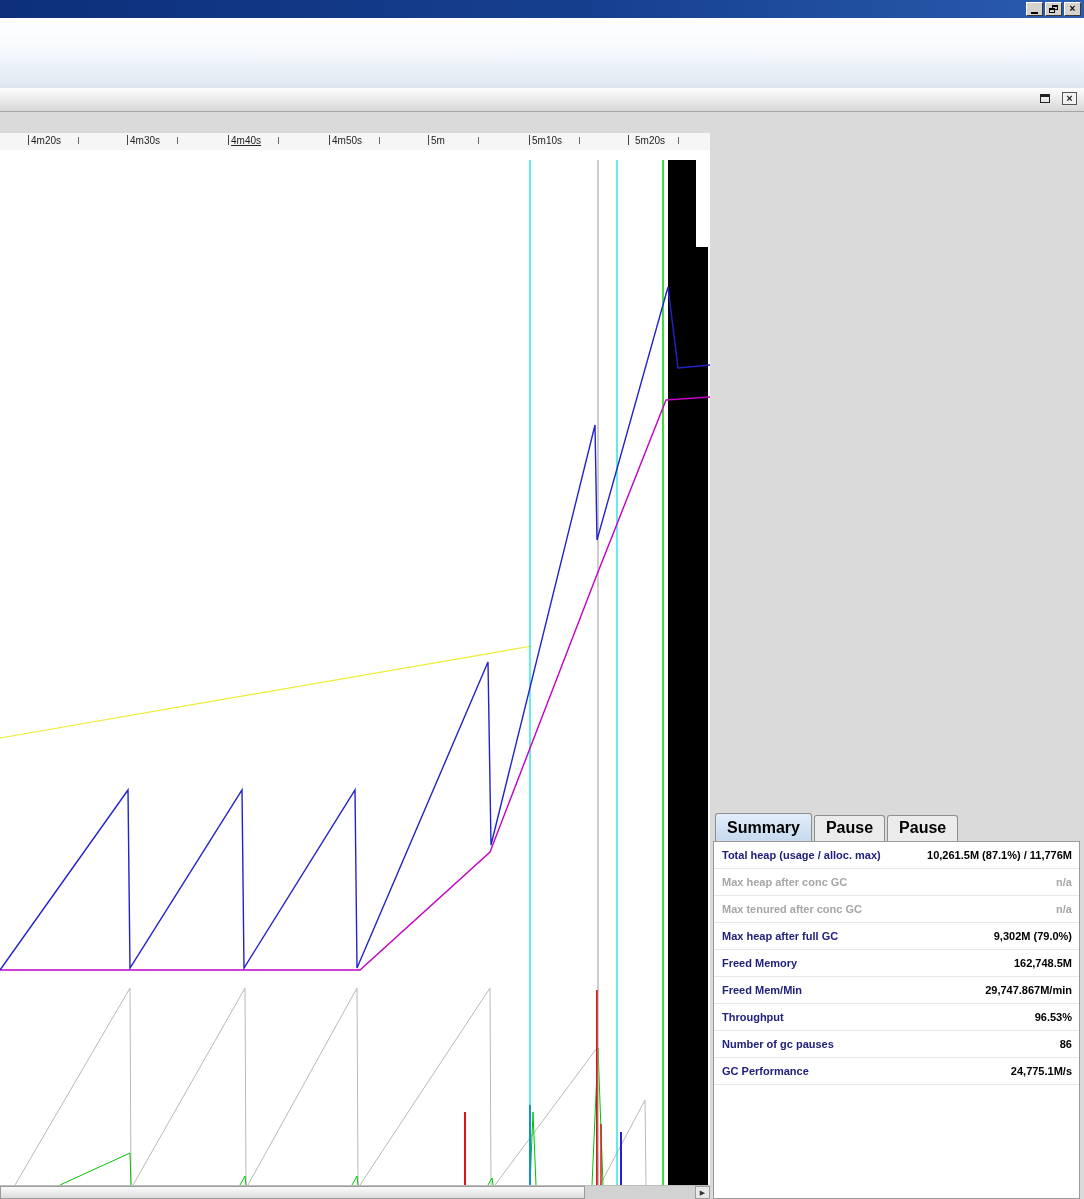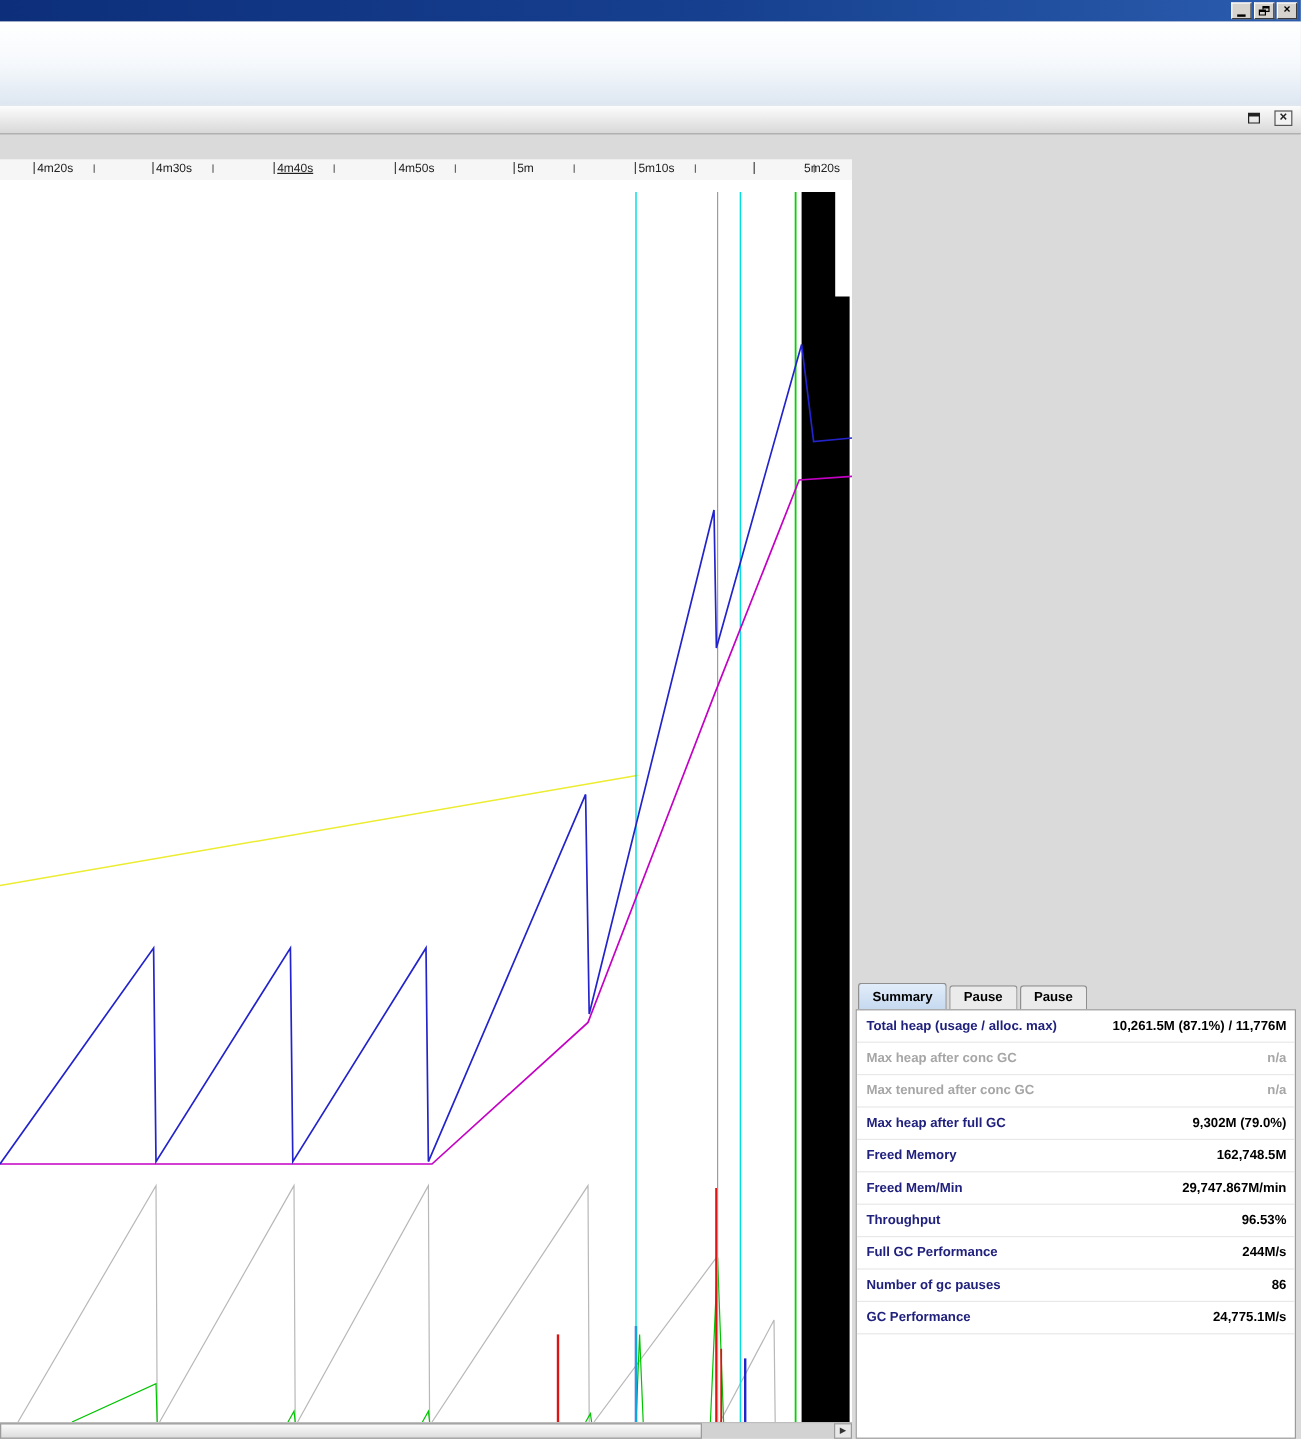--- a/index.html
+++ b/index.html
@@ -76,21 +76,21 @@
     position:absolute;right:0;top:0;width:15px;height:13px;box-sizing:border-box;
     background:#e8e8e8;border:1px solid #9b9b9b;
     display:flex;align-items:center;justify-content:center;
     font-size:7px;color:#333;line-height:1;cursor:default;
   }
   
   .side-panel{position:absolute;left:710px;top:0;right:0;bottom:0;background:#dadada;}
   .tabs{position:absolute;left:5px;top:705px;height:23px;display:flex;align-items:flex-end;}
   .tab{
     box-sizing:border-box;border:1px solid #8f8f8f;border-bottom:none;
-    background:#ebebeb;font-size:11px;font-weight:bold;color:#000;
+    background:#ebebeb;font-size:16px;font-weight:bold;color:#000;
     padding:3px 11px 4px 11px;margin-right:2px;border-radius:3px 3px 0 0;
     cursor:default;white-space:nowrap;
   }
   .tab.selected{
     background:linear-gradient(#e2edfa,#c6d9ef);
     padding-top:5px;
   }
   .summary-table{
     position:absolute;left:3px;right:4px;top:728px;bottom:0;
     background:#ffffff;border:1px solid #9a9a9a;box-sizing:border-box;
@@ -149,21 +149,21 @@
         <div class="rlabel" style="left: 130px;">4m30s</div>
         <div class="rtick" style="left: 228px;"></div>
         <div class="rlabel" style="left: 231px; text-decoration: underline;">4m40s</div>
         <div class="rtick" style="left: 329px;"></div>
         <div class="rlabel" style="left: 332px;">4m50s</div>
         <div class="rtick" style="left: 428px;"></div>
         <div class="rlabel" style="left: 431px;">5m</div>
         <div class="rtick" style="left: 529px;"></div>
         <div class="rlabel" style="left: 532px;">5m10s</div>
         <div class="rtick" style="left: 628px;"></div>
-        <div class="rlabel" style="left: 631px; padding-left: 39px;">5m20s</div>
+        <div class="rlabel" style="left: 596px; padding-left: 39px;">5m20s</div>
         <div class="rtick minor" style="left: 78px;"></div>
         <div class="rtick minor" style="left: 177px;"></div>
         <div class="rtick minor" style="left: 278px;"></div>
         <div class="rtick minor" style="left: 379px;"></div>
         <div class="rtick minor" style="left: 478px;"></div>
         <div class="rtick minor" style="left: 579px;"></div>
         <div class="rtick minor" style="left: 678px;"></div>
       </div>
     <svg class="chart-svg" id="chart-svg" viewBox="0 0 710 1035">
         <polyline points="0,588 532,496" fill="none" stroke="#ECEC30" stroke-width="1.2"></polyline>
@@ -229,24 +229,20 @@
         </div>
         <div class="srow">
           <div class="slabel">Freed Mem/Min</div>
           <div class="svalue">29,747.867M/min</div>
         </div>
         <div class="srow">
           <div class="slabel">Throughput</div>
           <div class="svalue">96.53%</div>
         </div>
         <div class="srow">
-          <div class="slabel">Full GC Performance</div>
-          <div class="svalue">244M/s</div>
-        </div>
-        <div class="srow">
           <div class="slabel">Number of gc pauses</div>
           <div class="svalue">86</div>
         </div>
         <div class="srow">
           <div class="slabel">GC Performance</div>
           <div class="svalue">24,775.1M/s</div>
         </div>
       </div>
   </div>
 

